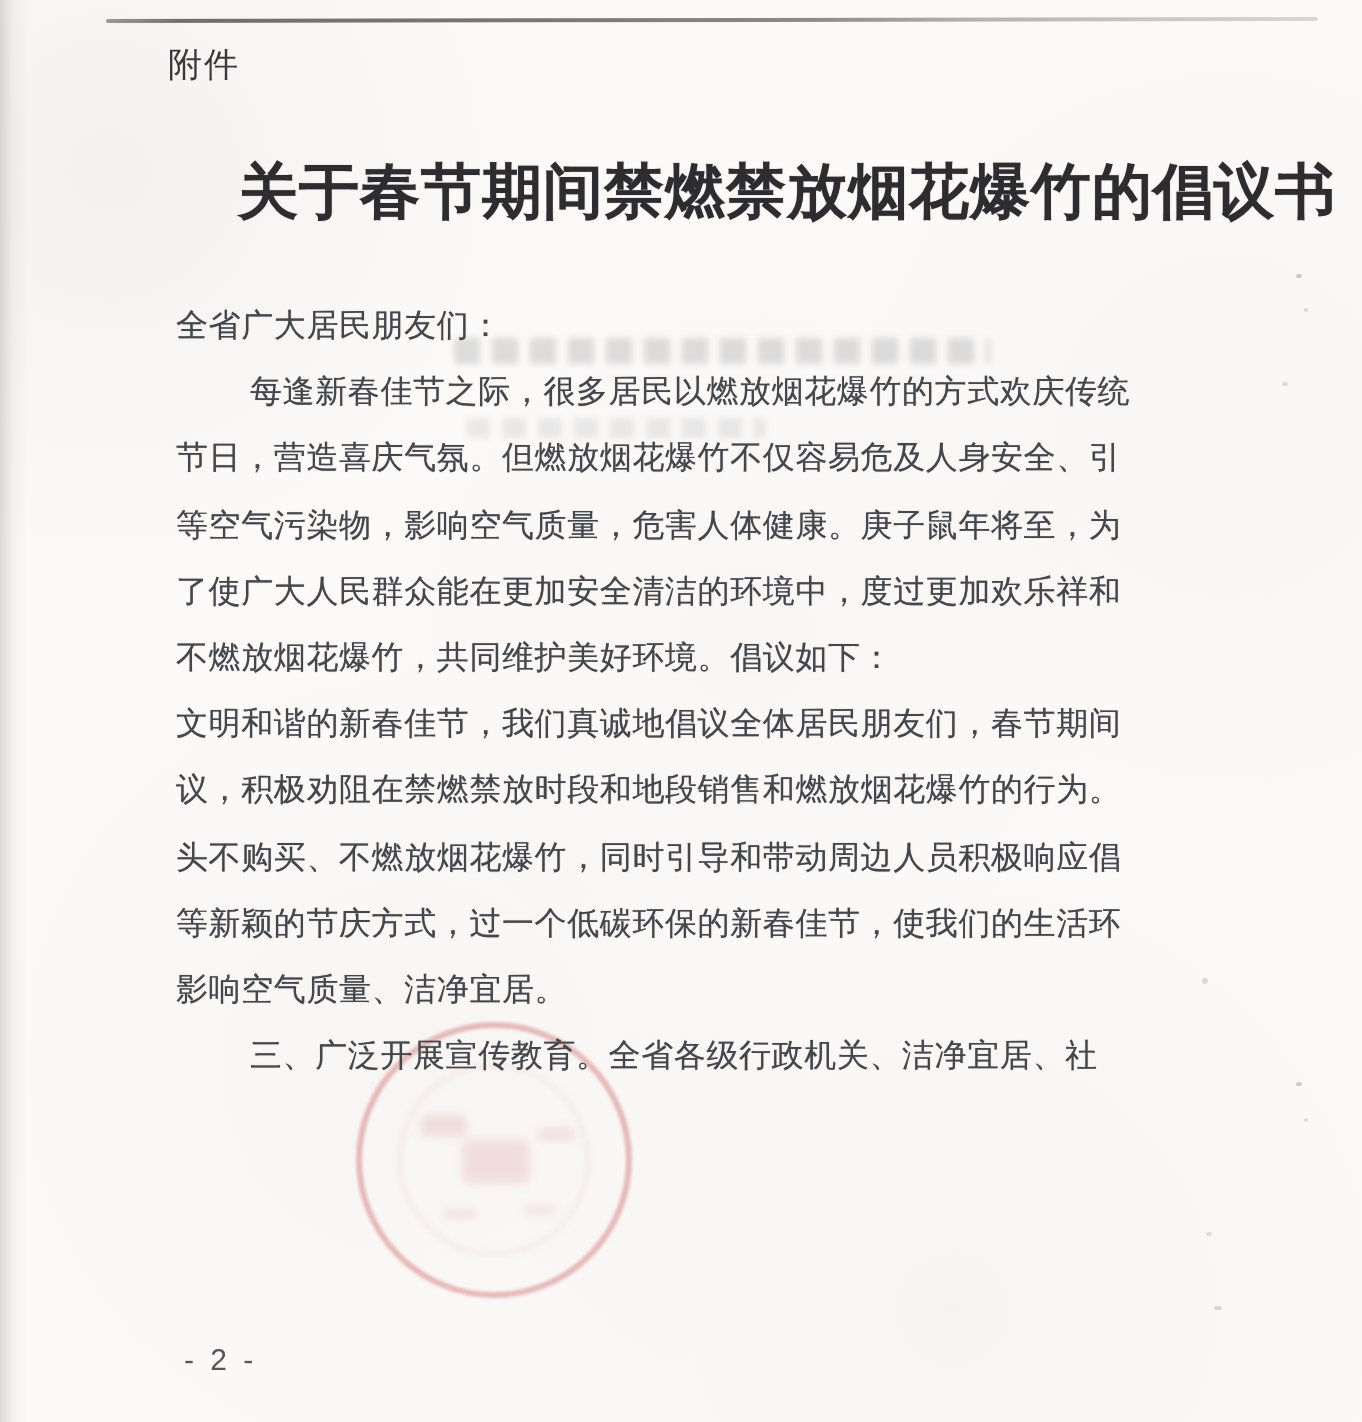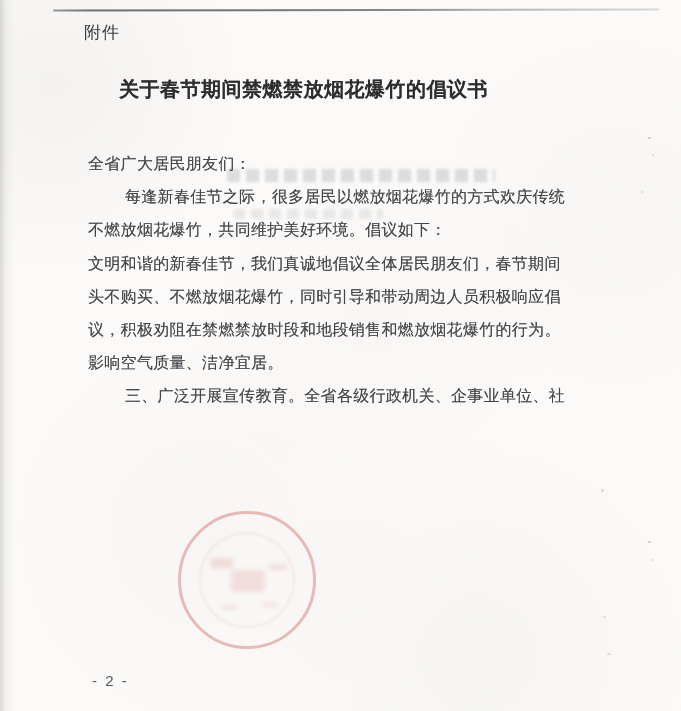--- a/index.html
+++ b/index.html
@@ -45,21 +45,21 @@
     left: 84px; top: 21px;
     font-size: 17px;
     letter-spacing: 1px;
     color: #3a3a3c;
     font-family: "Liberation Sans", "DejaVu Sans", sans-serif;
   }
 
   .title {
     position: absolute;
     left: 119px; top: 76px;
-    font-size: 20px;
+    font-size: 30px;
     font-weight: bold;
     letter-spacing: 0.5px;
     color: #2d2d30;
     white-space: nowrap;
     text-shadow: 0 0 0.5px rgba(45,45,48,0.6);
   }
 
   
   .ghost {
     position: absolute;
@@ -166,26 +166,30 @@
   <div class="ghost ghost2"></div>
 
   <div class="seal">
     <div class="seal-ring2"></div>
     <div class="seal-blob"></div>
   </div>
 
   <div class="body" id="body-lines">
       <div class="line">全省广大居民朋友们：</div>
       <div class="line indent">每逢新春佳节之际，很多居民以燃放烟花爆竹的方式欢庆传统</div>
+      <div class="line">节日，营造喜庆气氛。但燃放烟花爆竹不仅容易危及人身安全、引</div>
+      <div class="line">等空气污染物，影响空气质量，危害人体健康。庚子鼠年将至，为</div>
+      <div class="line">了使广大人民群众能在更加安全清洁的环境中，度过更加欢乐祥和</div>
       <div class="line">不燃放烟花爆竹，共同维护美好环境。倡议如下：</div>
       <div class="line">文明和谐的新春佳节，我们真诚地倡议全体居民朋友们，春节期间</div>
+      <div class="line">议，积极劝阻在禁燃禁放时段和地段销售和燃放烟花爆竹的行为。</div>
       <div class="line">头不购买、不燃放烟花爆竹，同时引导和带动周边人员积极响应倡</div>
-      <div class="line">议，积极劝阻在禁燃禁放时段和地段销售和燃放烟花爆竹的行为。</div>
+      <div class="line">等新颖的节庆方式，过一个低碳环保的新春佳节，使我们的生活环</div>
       <div class="line">影响空气质量、洁净宜居。</div>
-      <div class="line indent">三、广泛开展宣传教育。全省各级行政机关、企事业单位、社</div>
+      <div class="line indent">三、广泛开展宣传教育。全省各级行政机关、洁净宜居、社</div>
     </div>
 
   <div class="pagenum">- 2 -</div>
 
   <div class="speck sp1"></div>
   <div class="speck sp2"></div>
   <div class="speck sp3"></div>
   <div class="speck sp4"></div>
   <div class="speck sp5"></div>
   <div class="speck sp6"></div>

